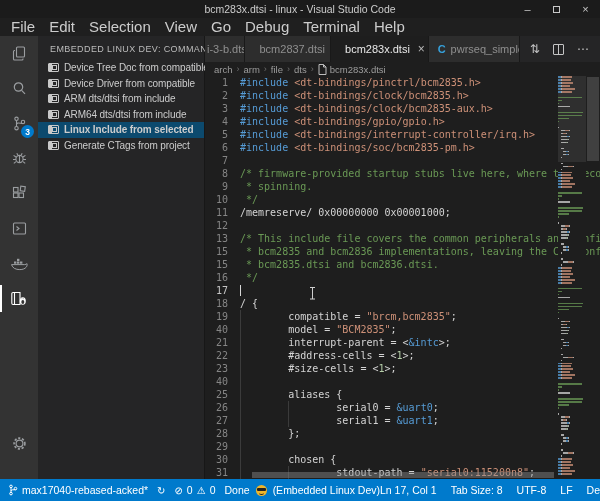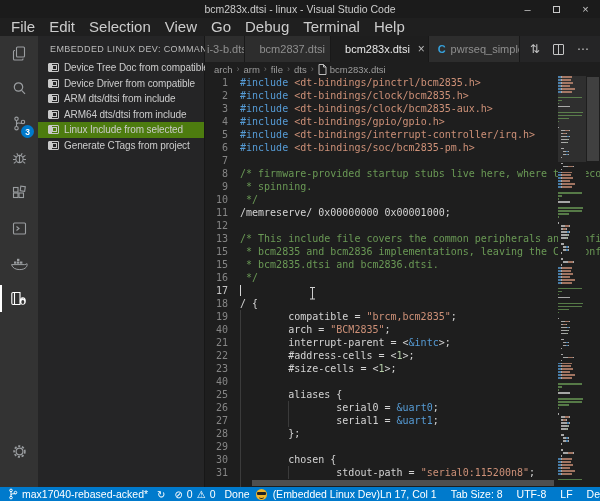--- a/index.html
+++ b/index.html
@@ -38,21 +38,21 @@
   .ab-spacer { flex:1; }
   .ab-bottom { margin-bottom:18px; }
 
   
   .sidebar { width:167px; background:#252526; flex:0 0 auto; border-right:1px solid #171717;
     display:flex; flex-direction:column; }
   .sidebar-header { font-size:9px; letter-spacing:.4px; color:#bbbbbb; padding:8px 0 6px 12px;
     white-space:nowrap; }
   .cmd-row { height:15.5px; display:flex; align-items:center; padding-left:10px; gap:5px;
     color:#cccccc; font-size:10px; letter-spacing:-.1px; white-space:nowrap; cursor:pointer; }
-  .cmd-row.selected { background:#4d7c0f; }
+  .cmd-row.selected { background:#0c4a6e;font-weight:bold; }
   .cmd-icon { width:11px; height:9px; border:1px solid #c8c8c8; border-radius:1px; position:relative;
     flex:0 0 auto; }
   .cmd-icon::before { content:""; position:absolute; left:0; top:0; bottom:0; width:3px; background:#c8c8c8; }
   .cmd-icon::after { content:""; position:absolute; right:1px; top:1px; width:3px; height:3px;
     border:1px solid #c8c8c8; }
 
   
   .editor { flex:1 1 auto; position:relative; background:#1e1e1e; min-width:0; }
   .tabs { height:26px; background:#252526; display:flex; align-items:stretch; }
   .tab { display:flex; align-items:center; gap:5px; padding:0 9px; font-size:11px; color:#8f8f8f;
@@ -93,21 +93,21 @@
   .mm-row { height:1.6px; margin-bottom:1.4px; display:flex; }
   .mm-seg { height:100%; flex:0 0 auto; }
   .vscroll { position:absolute; top:0; right:0; width:14px; bottom:0; }
   .vscroll .thumb { position:absolute; top:1px; left:1px; right:1px; height:84px;
     background:rgba(121,121,121,.38); }
   .hscroll { position:absolute; left:35px; right:42px; bottom:0; height:7px; }
   .hscroll .thumb { position:absolute; left:12px; right:4px; top:0; bottom:1px;
     background:rgba(140,140,140,.45); }
 
   
-  .statusbar { height:14px; background:#007acc; color:#ffffff; display:flex; align-items:center;
+  .statusbar { height:22px; background:#007acc; color:#ffffff; display:flex; align-items:center;
     font-size:10.5px; padding:0 10px 0 8px; flex:0 0 auto; }
   .sb-left { display:flex; align-items:center; gap:9px; white-space:nowrap; }
   .sb-right { margin-left:auto; display:flex; align-items:center; gap:14px; white-space:nowrap; }
   .sb-item { display:flex; align-items:center; gap:4px; }
   .sb-icon { font-size:10px; }
   .emoji-cool { width:11px; height:11px; border-radius:50%; background:#efb62b; position:relative;
     display:inline-block; vertical-align:-2px; margin:0 2px; }
   .emoji-cool::before { content:""; position:absolute; left:1px; right:1px; top:3px; height:3px;
     background:#222; border-radius:1px; }
   .emoji-cool::after { content:""; position:absolute; left:3px; width:5px; bottom:1px; height:3px;
@@ -335,21 +335,21 @@
             <div class="code-row"><div class="gutter">10</div><div class="code-text"><span style="color: rgb(106, 153, 85);"> */</span></div></div>
             <div class="code-row"><div class="gutter">11</div><div class="code-text"><span style="color: rgb(212, 212, 212);">/memreserve/ 0x00000000 0x00001000;</span></div></div>
             <div class="code-row"><div class="gutter">12</div><div class="code-text"></div></div>
             <div class="code-row"><div class="gutter">13</div><div class="code-text"><span style="color: rgb(106, 153, 85);">/* This include file covers the common peripherals and configuration between</span></div></div>
             <div class="code-row"><div class="gutter">15</div><div class="code-text"><span style="color: rgb(106, 153, 85);"> * bcm2835 and bcm2836 implementations, leaving the CPU configuration to</span></div></div>
             <div class="code-row"><div class="gutter">15</div><div class="code-text"><span style="color: rgb(106, 153, 85);"> * bcm2835.dtsi and bcm2836.dtsi.</span></div></div>
             <div class="code-row"><div class="gutter">16</div><div class="code-text"><span style="color: rgb(106, 153, 85);"> */</span></div></div>
             <div class="code-row"><div class="gutter cur">17</div><div class="code-text"><span class="edit-cursor" style="left: 0px; top: 1px; position: absolute;"></span></div></div>
             <div class="code-row"><div class="gutter">18</div><div class="code-text"><span style="color: rgb(212, 212, 212);">/ {</span></div></div>
             <div class="code-row"><div class="gutter">19</div><div class="code-text"><span style="color: rgb(212, 212, 212);">        compatible = </span><span style="color: rgb(206, 145, 120);">"brcm,bcm2835"</span><span style="color: rgb(212, 212, 212);">;</span></div></div>
-            <div class="code-row"><div class="gutter">40</div><div class="code-text"><span style="color: rgb(212, 212, 212);">        arch = </span><span style="color: rgb(206, 145, 120);">"BCM2835"</span><span style="color: rgb(212, 212, 212);">;</span></div></div>
+            <div class="code-row"><div class="gutter">40</div><div class="code-text"><span style="color: rgb(212, 212, 212);">        model = </span><span style="color: rgb(206, 145, 120);">"BCM2835"</span><span style="color: rgb(212, 212, 212);">;</span></div></div>
             <div class="code-row"><div class="gutter">21</div><div class="code-text"><span style="color: rgb(212, 212, 212);">        interrupt-parent = &lt;</span><span style="color: rgb(86, 156, 214);">&amp;intc</span><span style="color: rgb(212, 212, 212);">&gt;;</span></div></div>
             <div class="code-row"><div class="gutter">22</div><div class="code-text"><span style="color: rgb(212, 212, 212);">        #address-cells = &lt;</span><span style="color: rgb(181, 206, 168);">1</span><span style="color: rgb(212, 212, 212);">&gt;;</span></div></div>
             <div class="code-row"><div class="gutter">23</div><div class="code-text"><span style="color: rgb(212, 212, 212);">        #size-cells = &lt;</span><span style="color: rgb(181, 206, 168);">1</span><span style="color: rgb(212, 212, 212);">&gt;;</span></div></div>
             <div class="code-row"><div class="gutter">40</div><div class="code-text"></div></div>
             <div class="code-row"><div class="gutter">25</div><div class="code-text"><span style="color: rgb(212, 212, 212);">        aliases {</span></div></div>
             <div class="code-row"><div class="gutter">26</div><div class="code-text"><span style="color: rgb(212, 212, 212);">                serial0 = </span><span style="color: rgb(86, 156, 214);">&amp;uart0</span><span style="color: rgb(212, 212, 212);">;</span></div></div>
             <div class="code-row"><div class="gutter">27</div><div class="code-text"><span style="color: rgb(212, 212, 212);">                serial1 = </span><span style="color: rgb(86, 156, 214);">&amp;uart1</span><span style="color: rgb(212, 212, 212);">;</span></div></div>
             <div class="code-row"><div class="gutter">28</div><div class="code-text"><span style="color: rgb(212, 212, 212);">        };</span></div></div>
             <div class="code-row"><div class="gutter">29</div><div class="code-text"></div></div>
             <div class="code-row"><div class="gutter">30</div><div class="code-text"><span style="color: rgb(212, 212, 212);">        chosen {</span></div></div>

